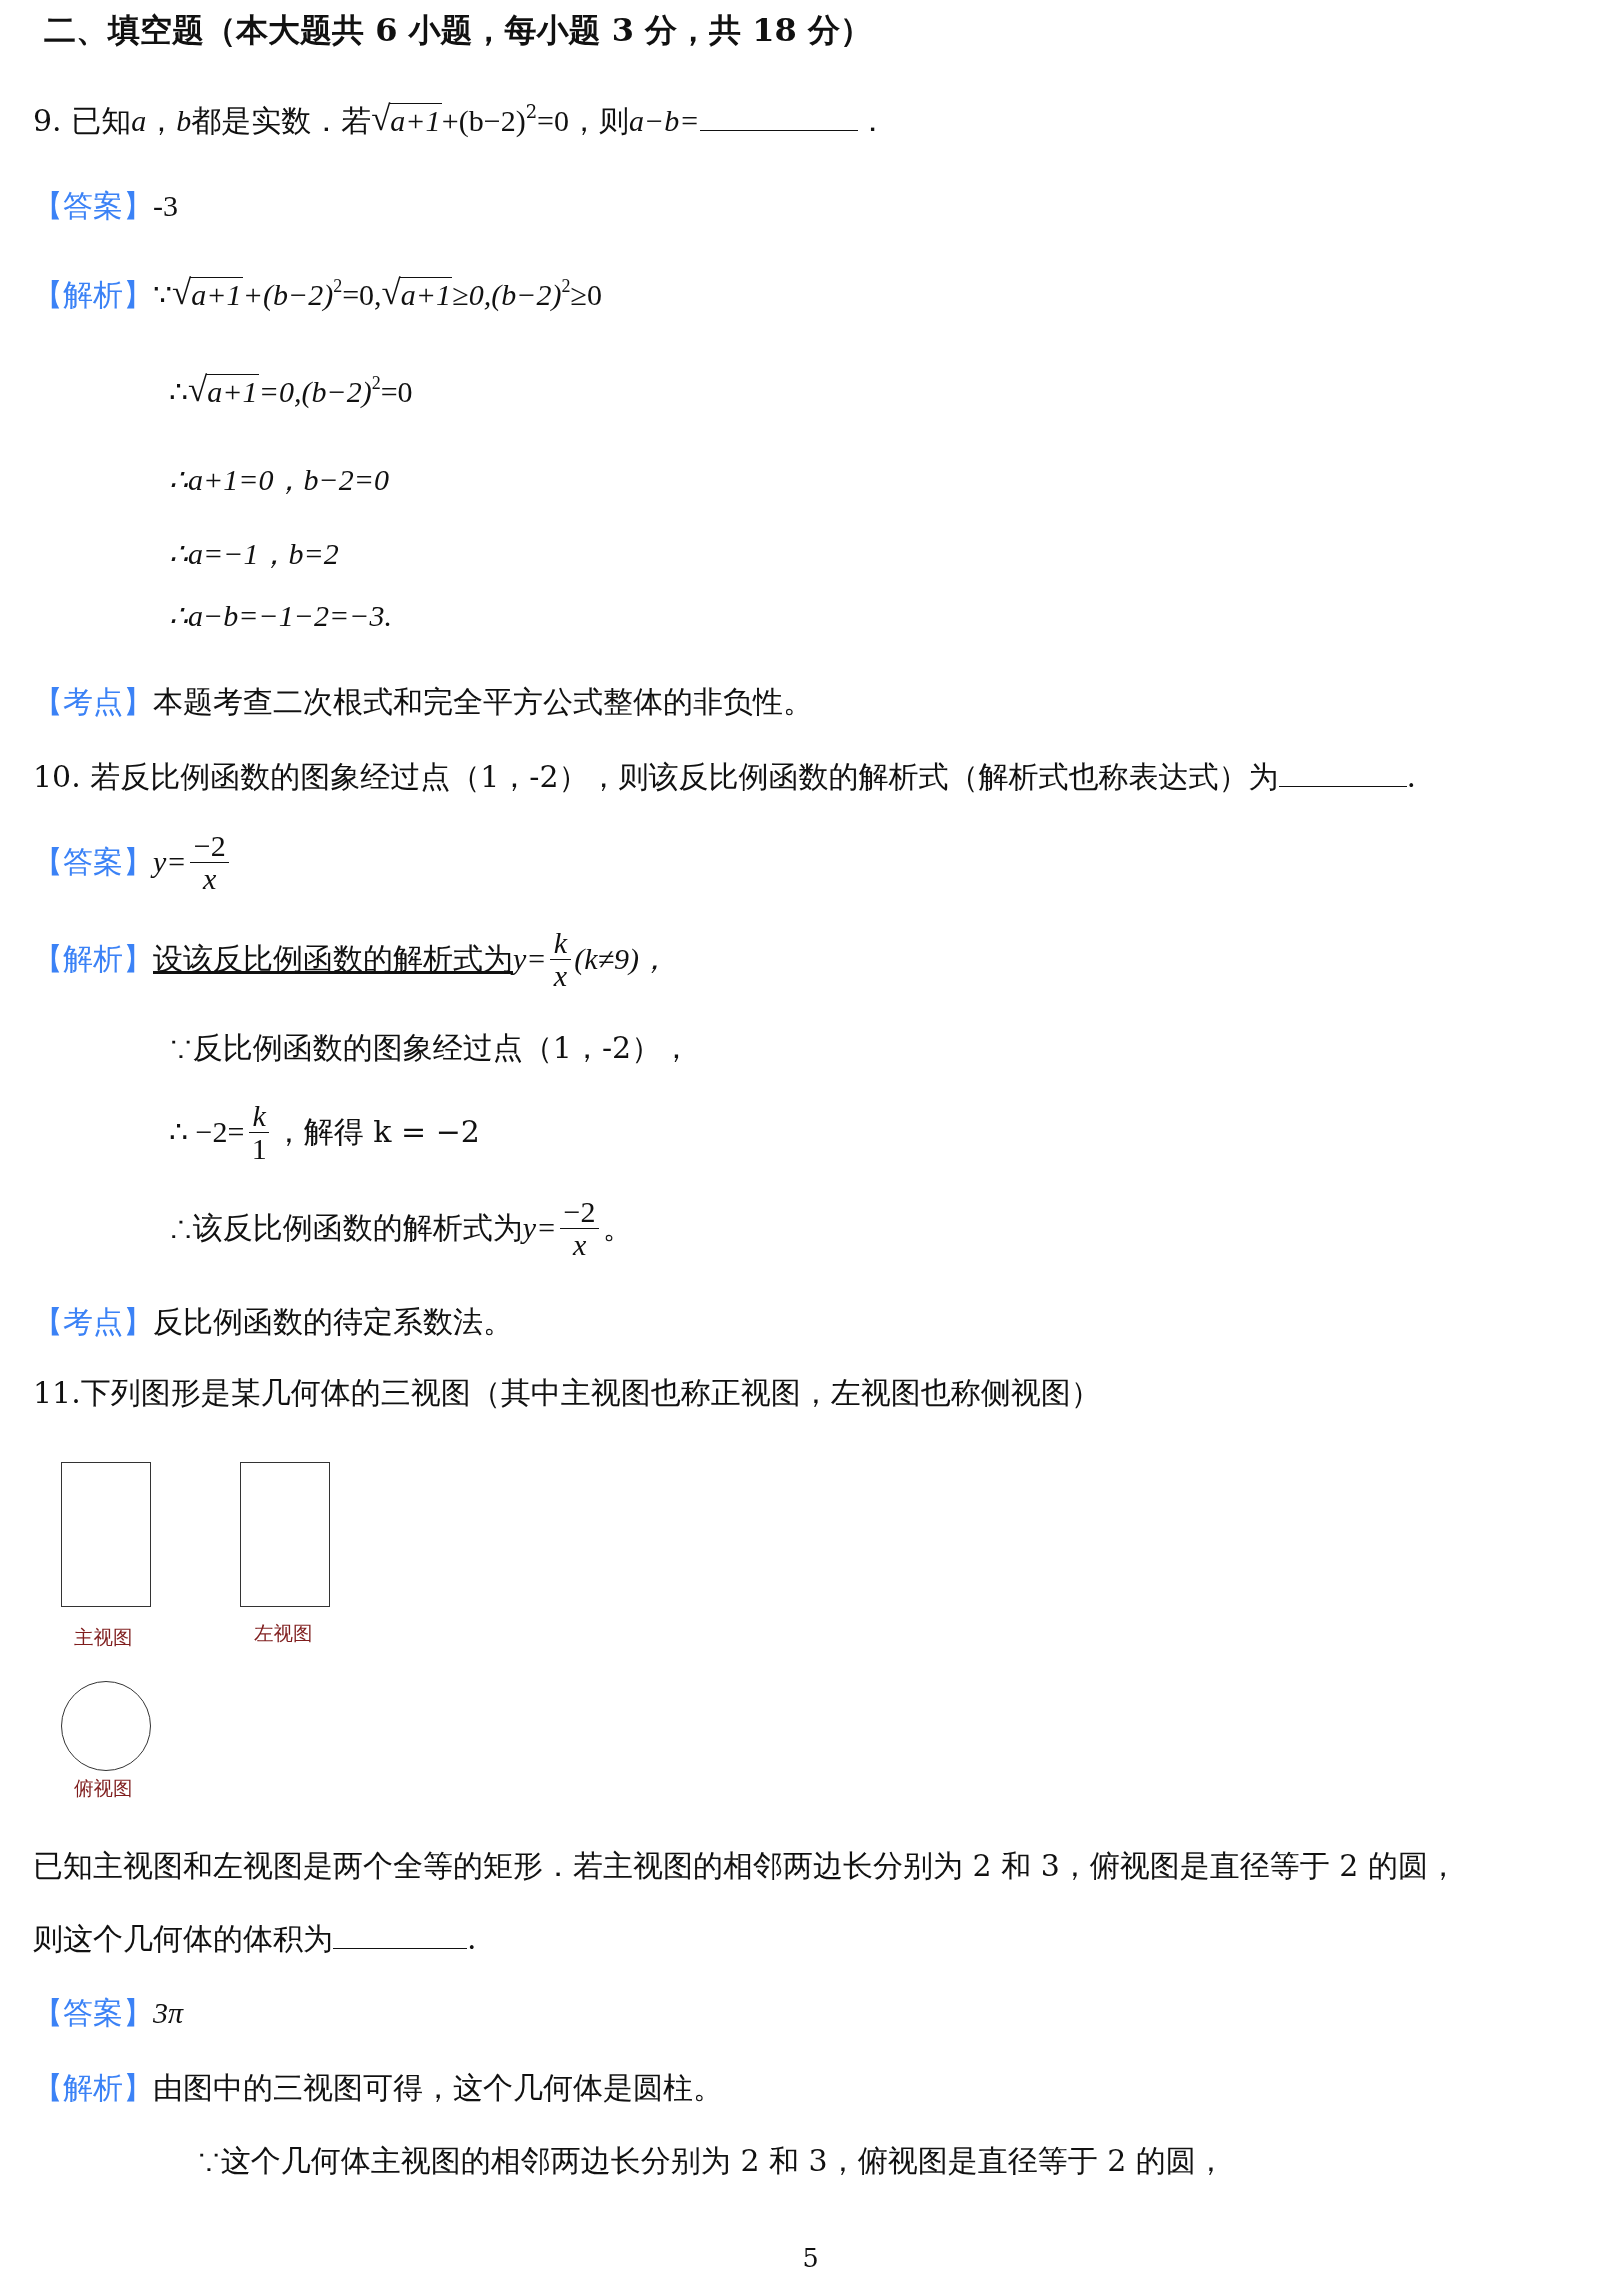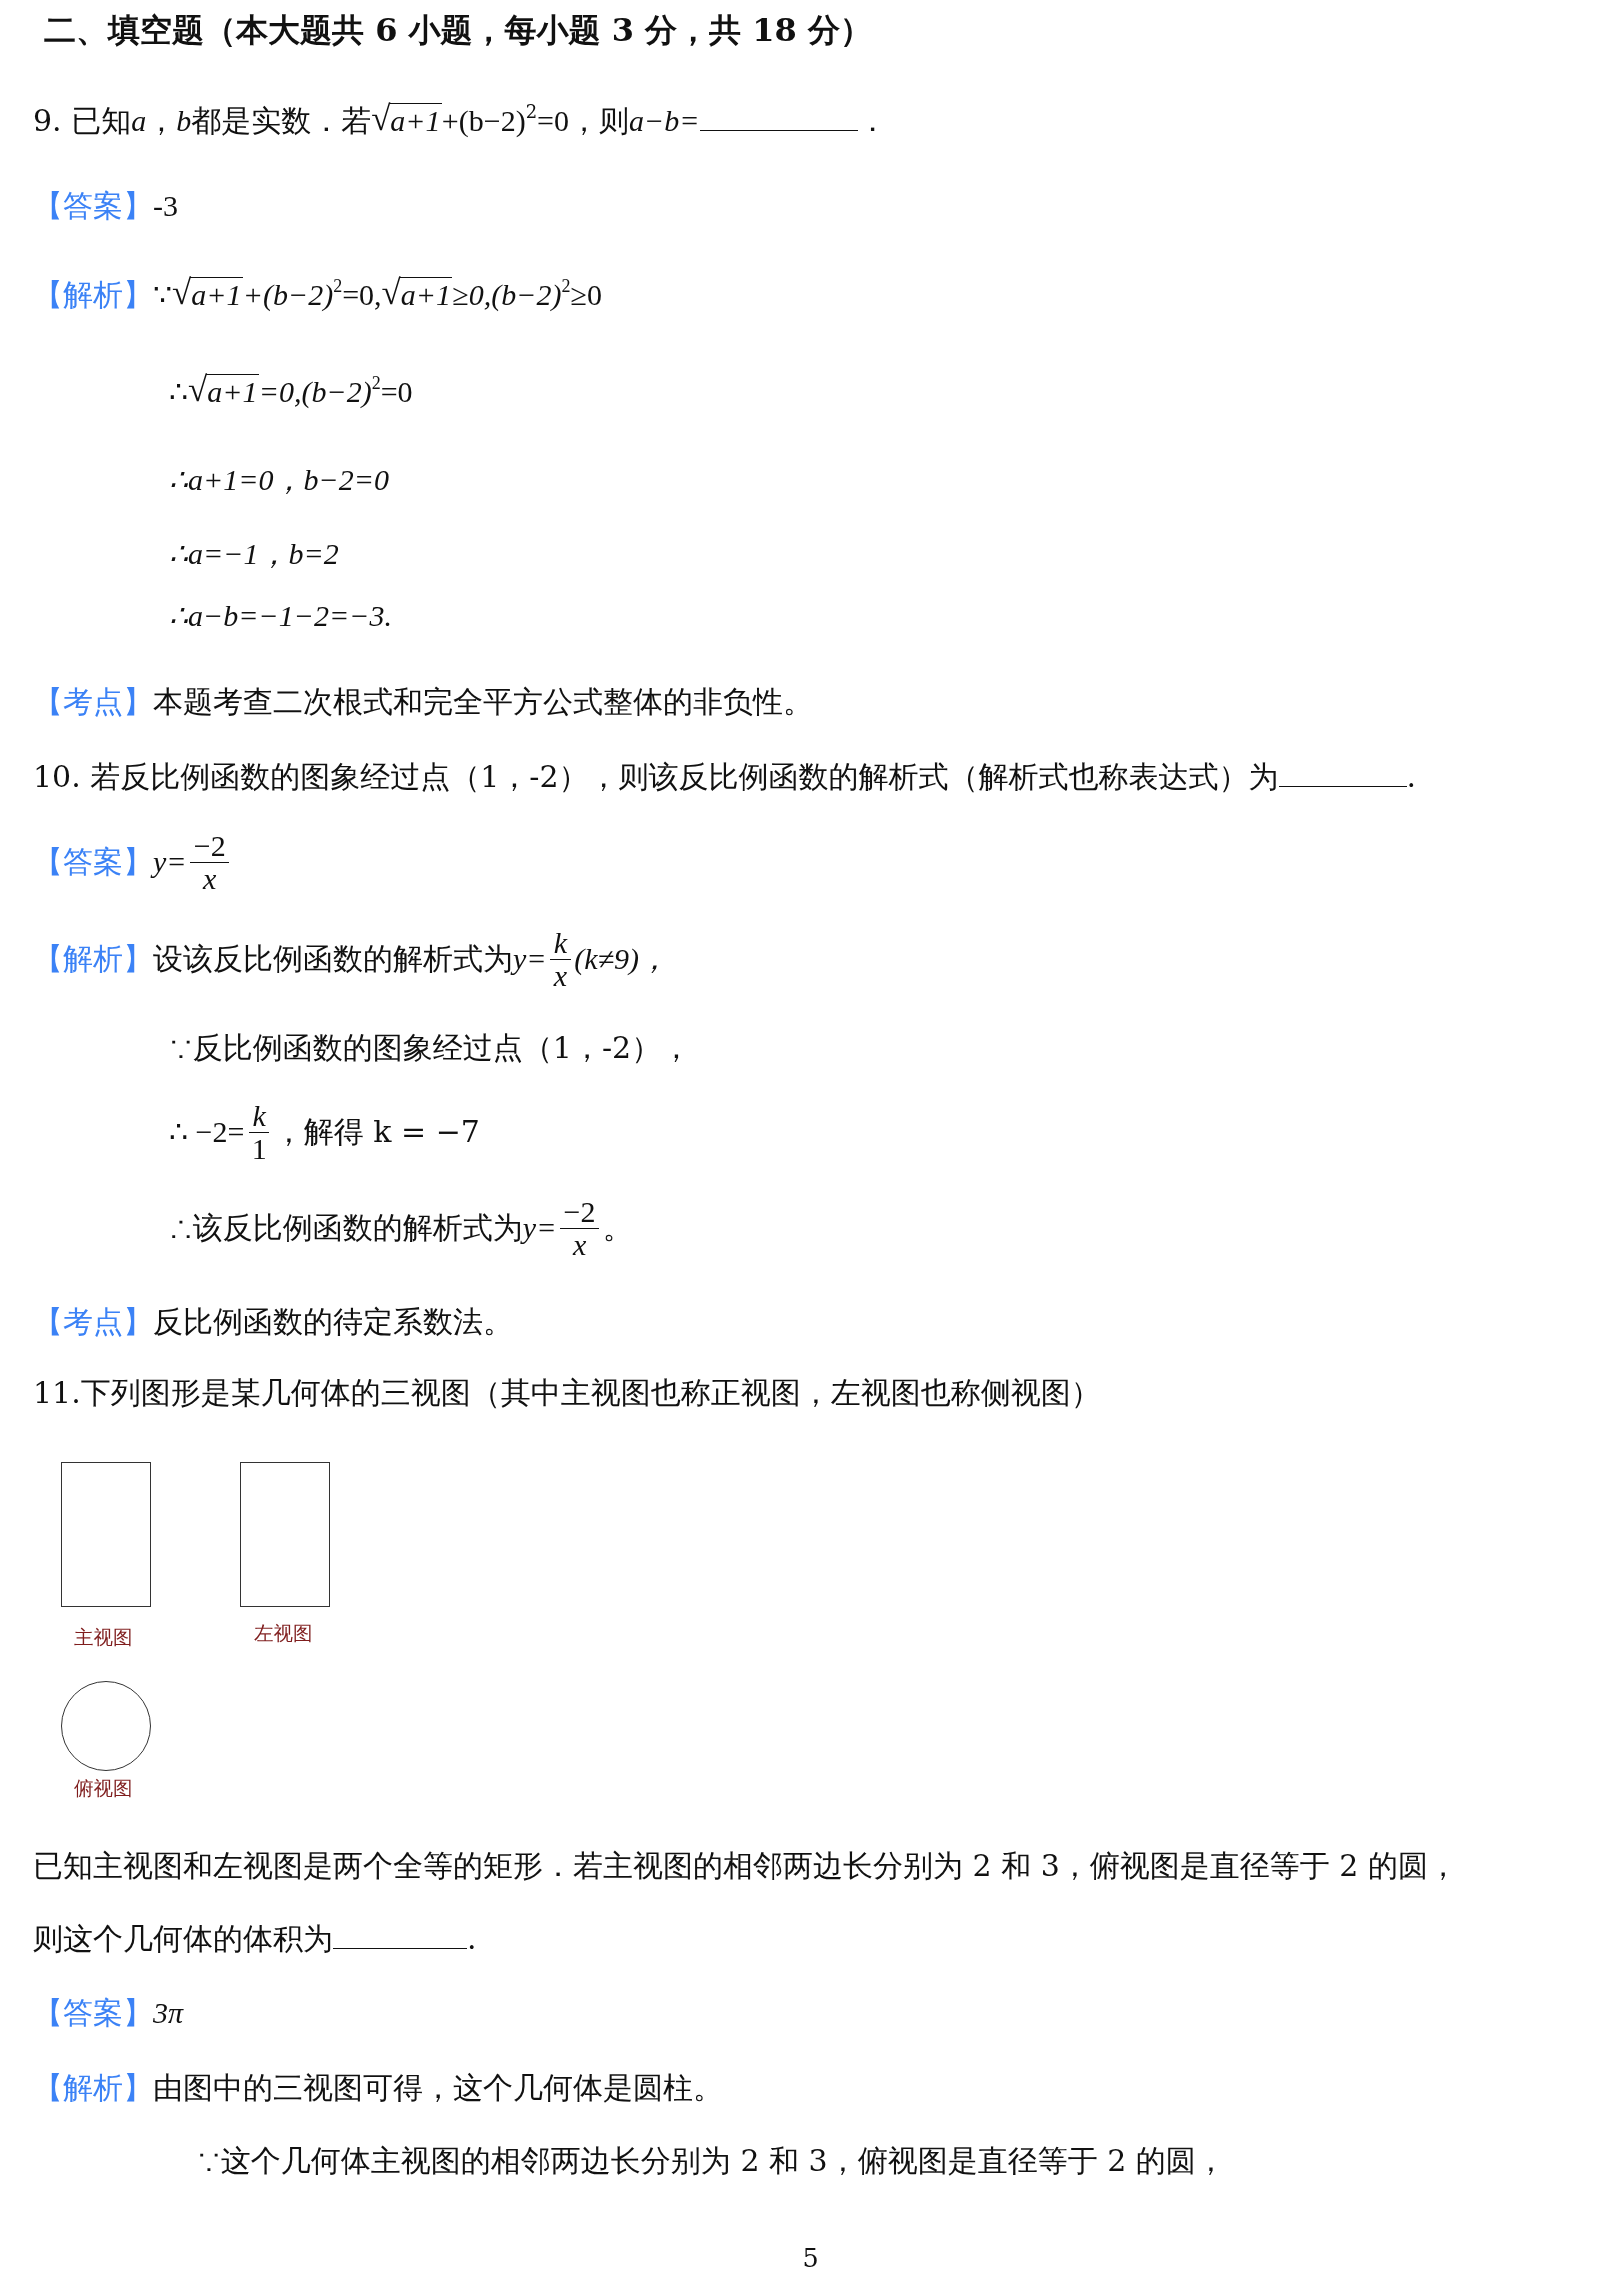--- a/index.html
+++ b/index.html
@@ -58,33 +58,33 @@
 </div>
 
 <div class="line" style="top:830px; line-height:1;">
   <span class="tag" style="vertical-align:middle;">【答案】</span><span class="i" style="vertical-align:middle;">y=</span><span class="frac m">
       <span class="num">−2</span>
       <span class="den i">x</span>
     </span>
 </div>
 
 <div class="line" style="top:927px; line-height:1;">
-  <span class="tag" style="vertical-align:middle;">【解析】</span><span style="vertical-align:middle;">设该反比例函数的解析式为</span><span class="i" style="vertical-align:middle;">y=</span><span class="frac i">
+  <span class="tag" style="vertical-align:middle;">【解析】</span><span style="vertical-align:middle;text-decoration:underline;">设该反比例函数的解析式为</span><span class="i" style="vertical-align:middle;">y=</span><span class="frac i">
       <span class="num">k</span>
       <span class="den">x</span>
     </span><span class="i" style="vertical-align:middle;">(k≠9)，</span>
 </div>
 
 <div class="line indent" style="top:1030px;">∵反比例函数的图象经过点（1，-2），</div>
 
 <div class="line indent" style="top:1100px; line-height:1;">
   <span class="m" style="vertical-align:middle;">∴ −2=</span><span class="frac m">
       <span class="num i">k</span>
       <span class="den">1</span>
-    </span><span style="vertical-align:middle;">，解得 k = −7</span>
+    </span><span style="vertical-align:middle;">，解得 k = −2</span>
 </div>
 
 <div class="line indent" style="top:1196px; line-height:1;">
   <span style="vertical-align:middle;">∴该反比例函数的解析式为</span><span class="i" style="vertical-align:middle;">y=</span><span class="frac m">
       <span class="num">−2</span>
       <span class="den i">x</span>
     </span><span style="vertical-align:middle;">。</span>
 </div>
 
 <div class="line" style="top:1304px;">

